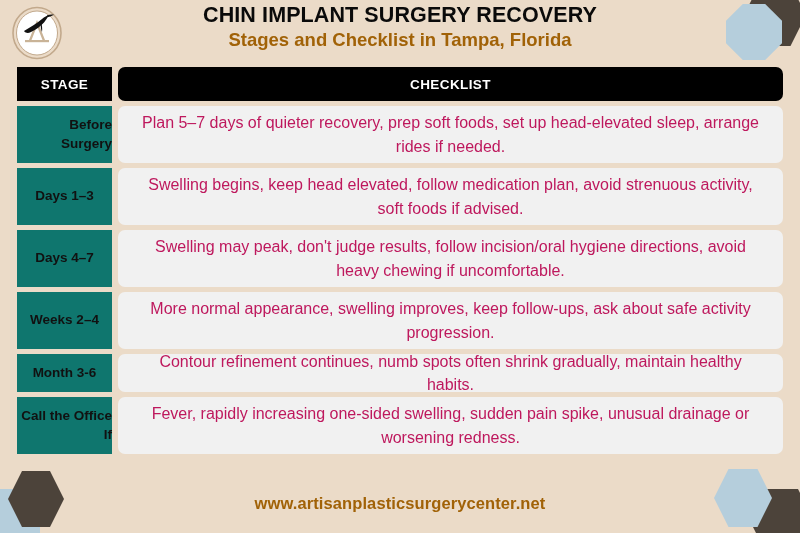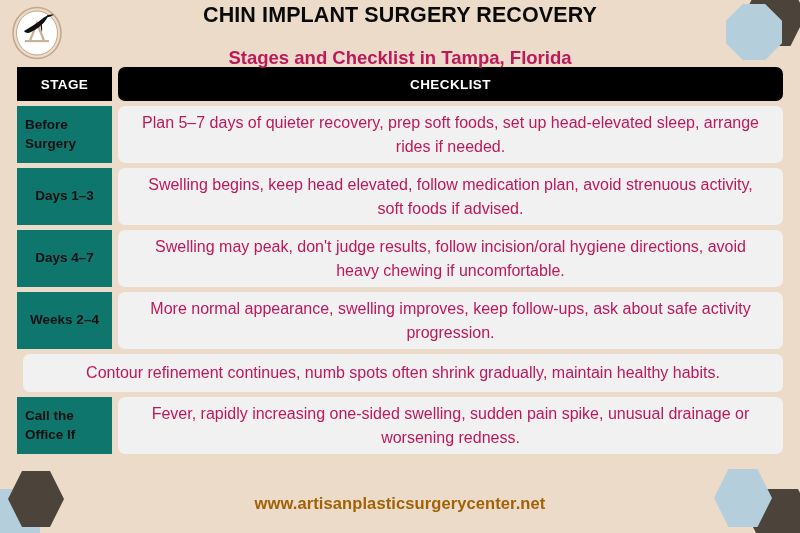--- a/index.html
+++ b/index.html
@@ -85,23 +85,23 @@
     font-size: 21.5px;
     font-weight: bold;
     color: #0A0A0A;
     letter-spacing: 0.1px;
     line-height: 1.1;
     white-space: nowrap;
   }
   #title-sub {
     font-size: 18.5px;
     font-weight: bold;
-    color: #be185d;
+    color: #a16207;
     line-height: 1.15;
-    margin-top: 19px;
+    margin-top: 1px;
     white-space: nowrap;
   }
 
   
   #table {
     position: absolute;
     left: 17px;
     top: 67px;
     width: 766px;
     z-index: 2;
@@ -110,23 +110,23 @@
     display: flex;
     width: 100%;
     margin-bottom: 5px;
   }
   .cell-stage {
     width: 95px;
     flex: 0 0 95px;
     display: flex;
     align-items: center;
     justify-content: center;
-    text-align: left;
+    text-align: right;
     box-sizing: border-box;
-    padding: 4px 8px;
+    padding: 4px 0;
   }
   .cell-check {
     flex: 1 1 auto;
     margin-left: 6px;
     display: flex;
     align-items: center;
     justify-content: center;
     text-align: center;
     box-sizing: border-box;
     padding: 6px 16px;
@@ -227,20 +227,21 @@
     <div class="cell-stage">Days 4–7</div>
     <div class="cell-check">Swelling may peak, don't judge results, follow incision/oral hygiene directions, avoid heavy chewing if uncomfortable.</div>
   </div>
 
   <div class="trow body-row h-tall">
     <div class="cell-stage">Weeks 2–4</div>
     <div class="cell-check">More normal appearance, swelling improves, keep follow-ups, ask about safe activity progression.</div>
   </div>
 
   <div class="trow body-row h-short">
+    <div class="cell-stage">Month 3-6</div>
     <div class="cell-check">Contour refinement continues, numb spots often shrink gradually, maintain healthy habits.</div>
   </div>
 
   <div class="trow body-row h-tall">
     <div class="cell-stage">Call the Office If</div>
     <div class="cell-check">Fever, rapidly increasing one-sided swelling, sudden pain spike, unusual drainage or worsening redness.</div>
   </div>
 
 </div>
 

